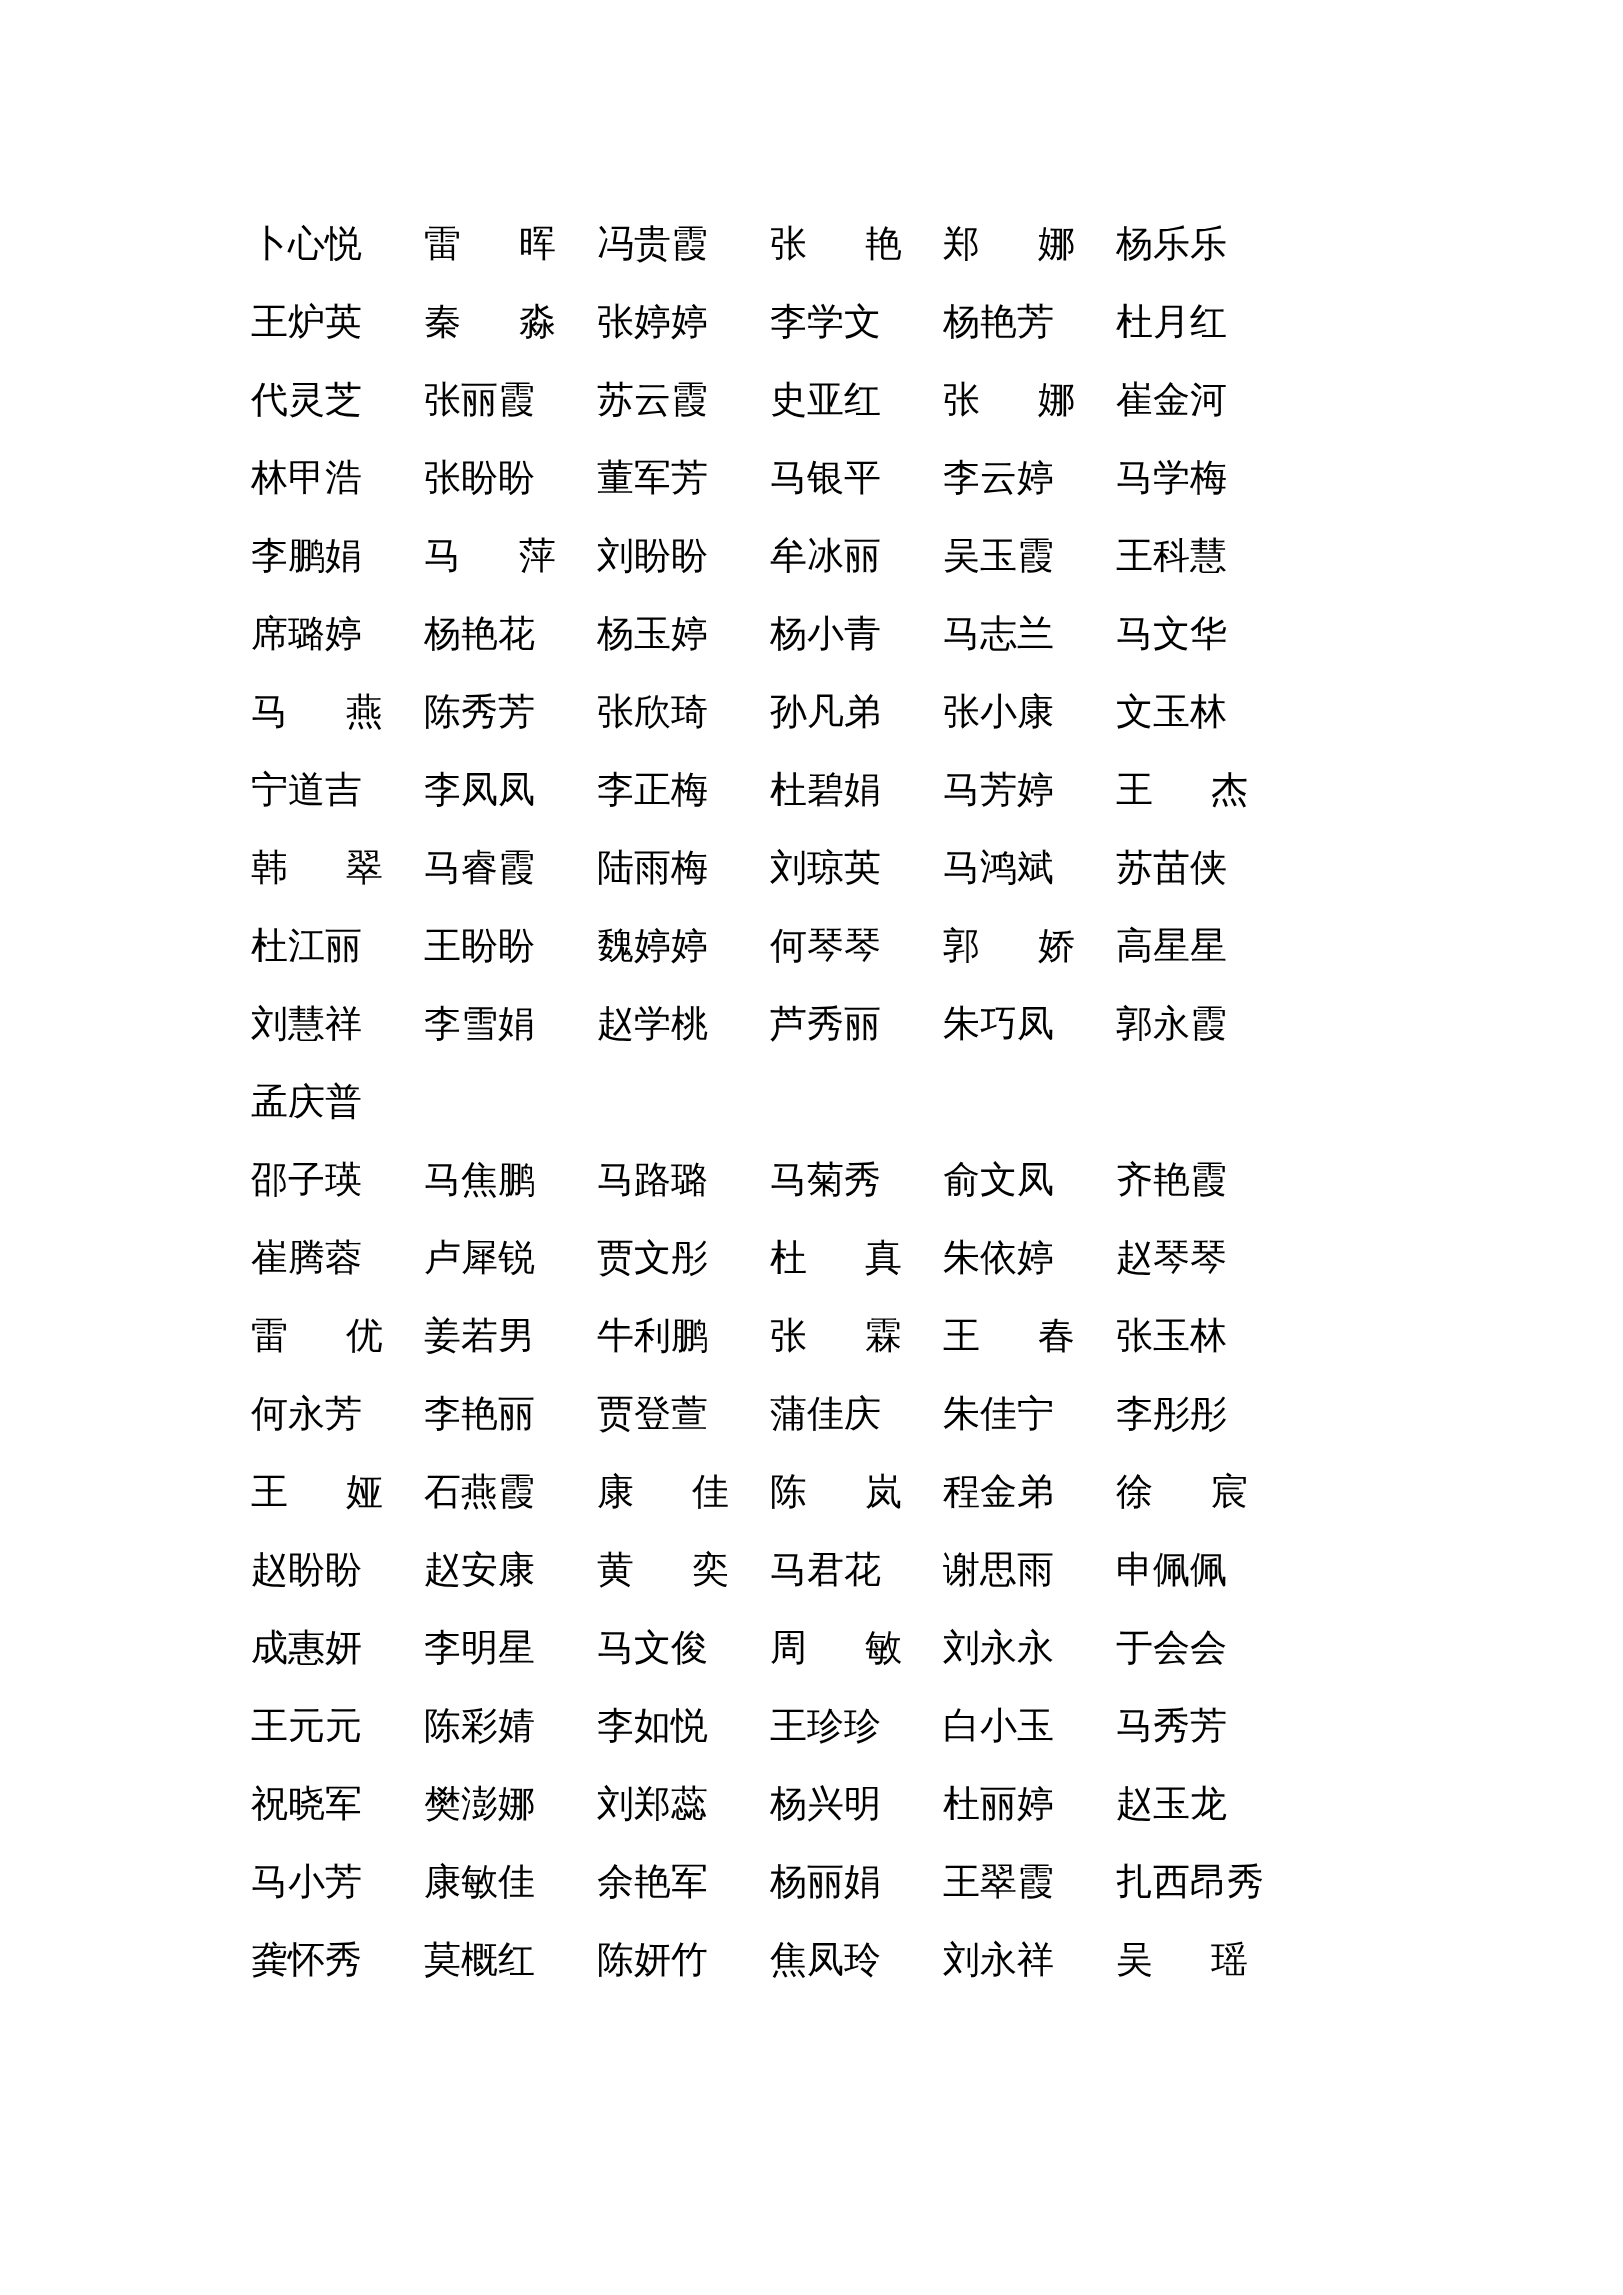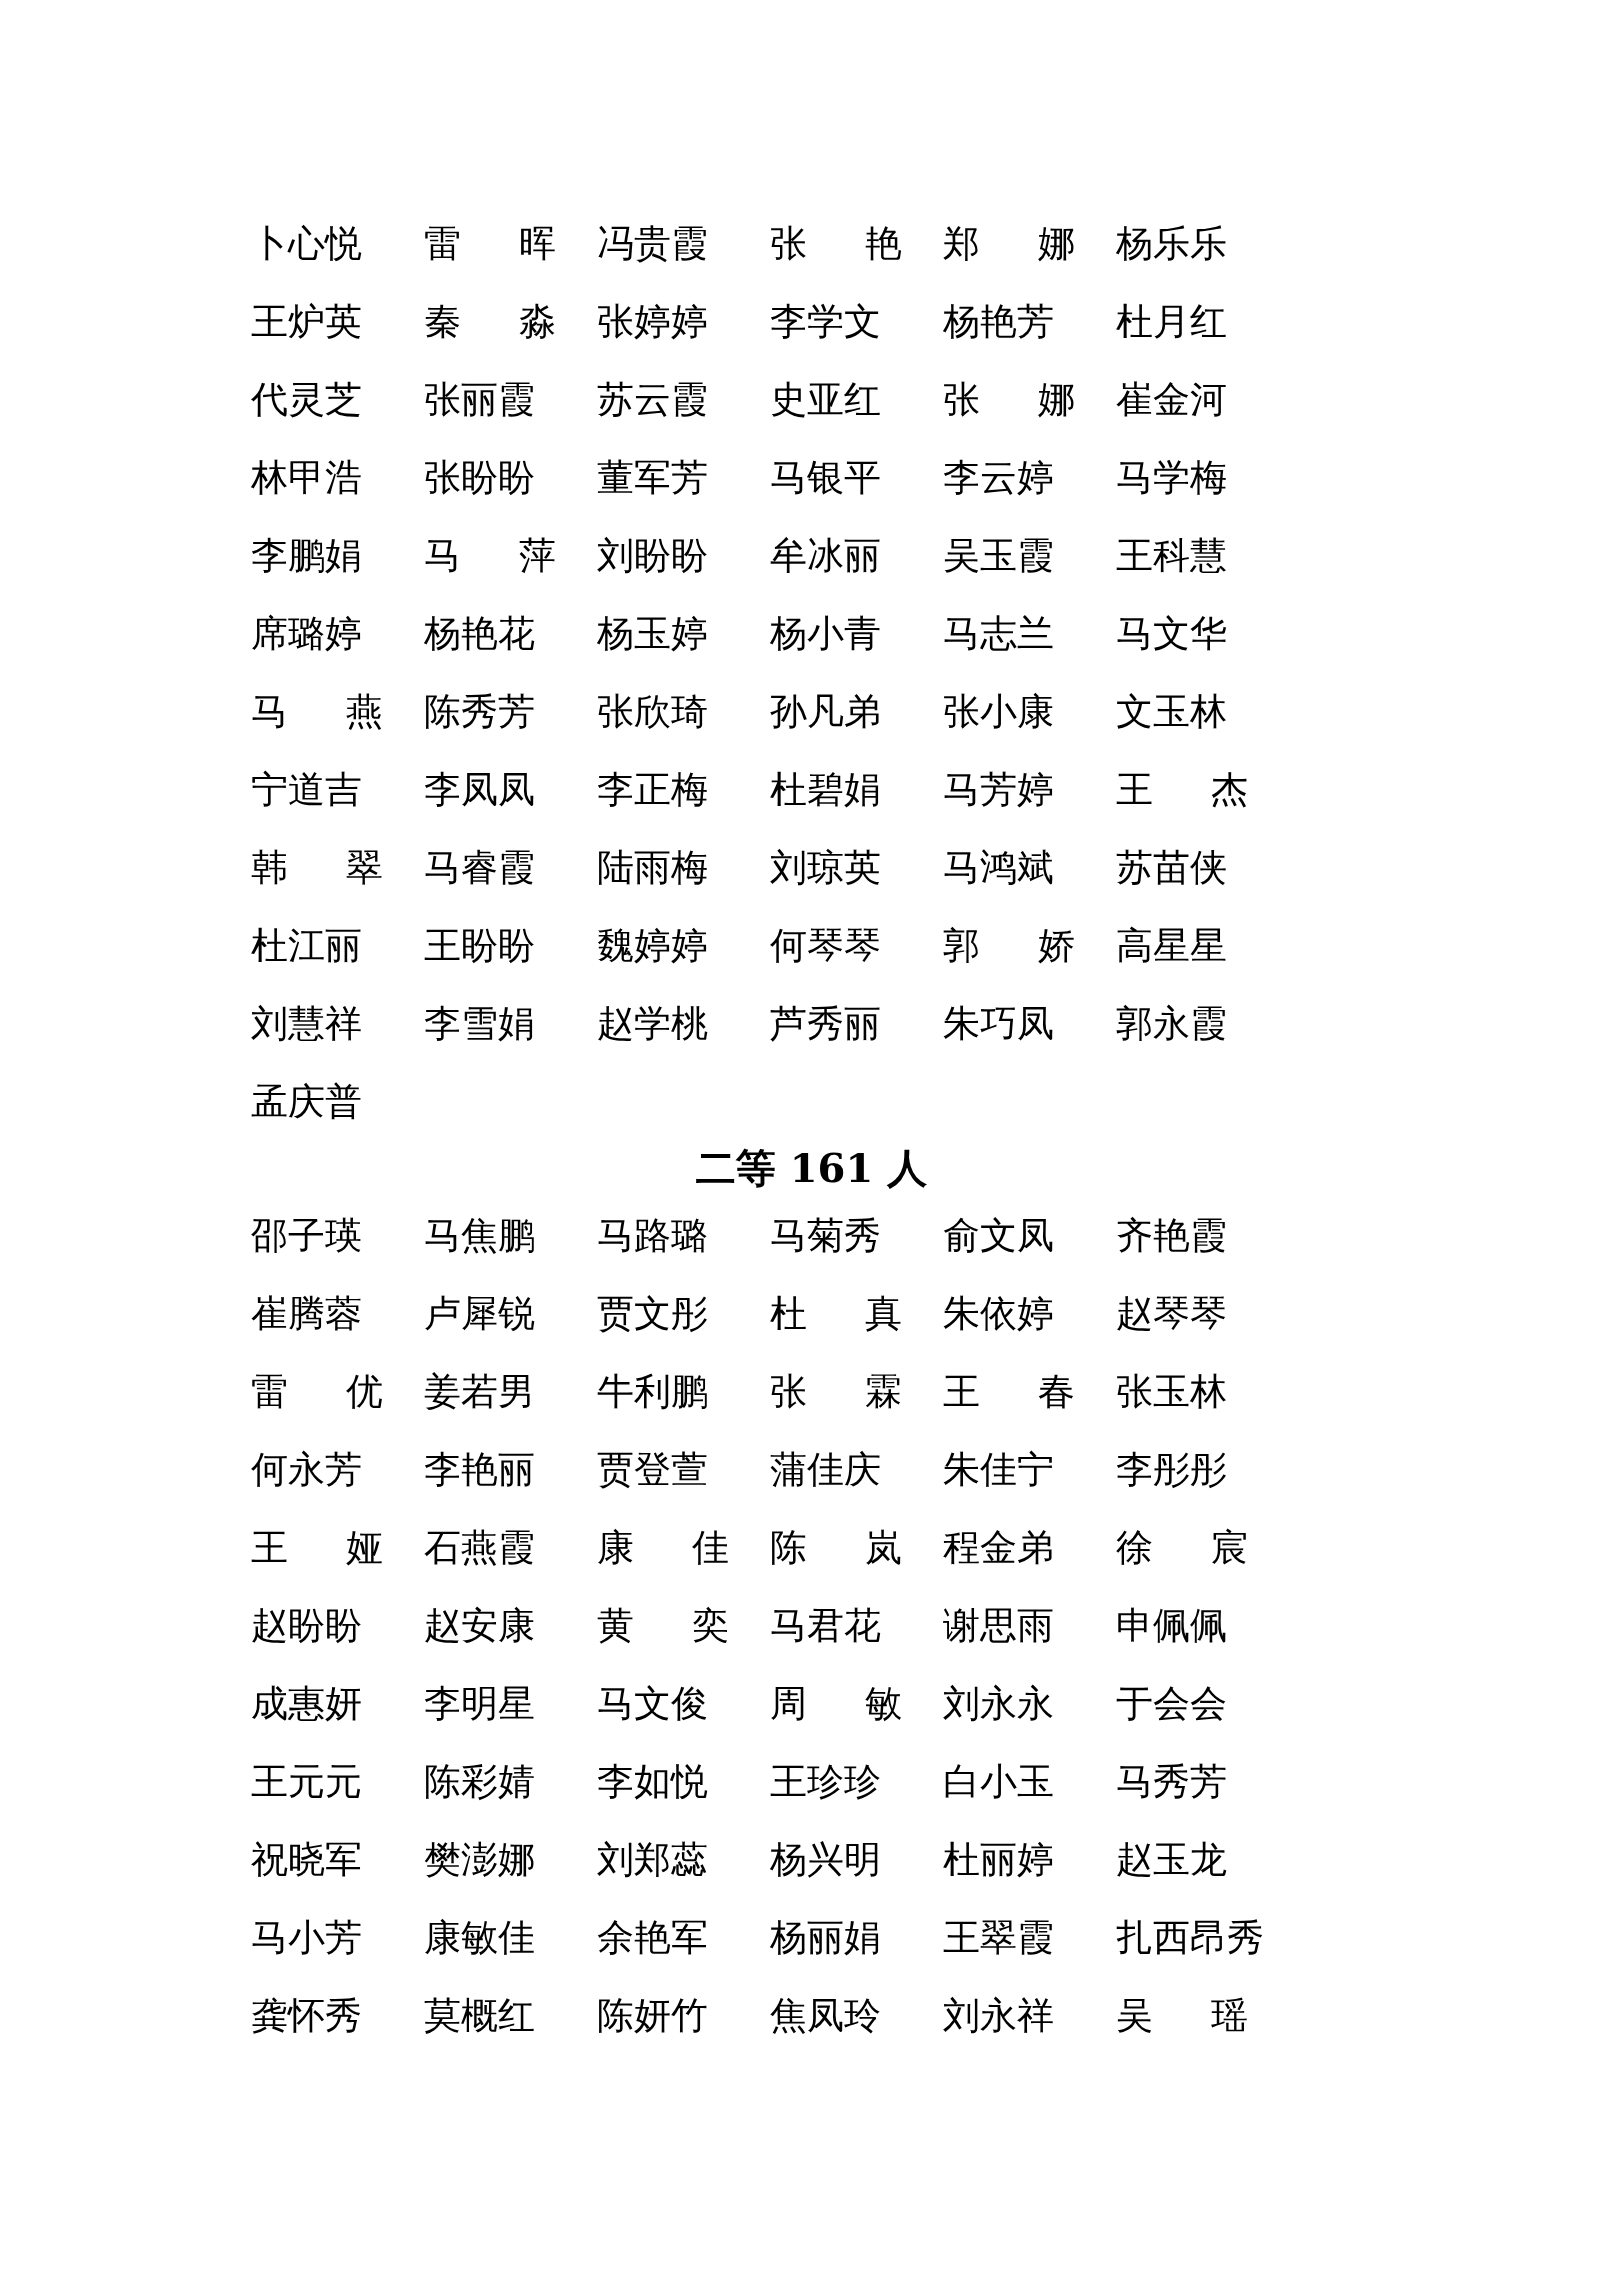--- a/index.html
+++ b/index.html
@@ -376,21 +376,20 @@
           <span>永</span>
           <span>霞</span>
         </span></div>
       <div class="cell"><span class="inner">
           <span>孟</span>
           <span>庆</span>
           <span>普</span>
         </span></div>
     </div>
 
-  <div class="section-heading">二等 161 人</div>
 
   <div class="name-grid">
       <div class="cell"><span class="inner">
           <span>邵</span>
           <span>子</span>
           <span>瑛</span>
         </span></div>
       <div class="cell"><span class="inner">
           <span>马</span>
           <span>焦</span>

